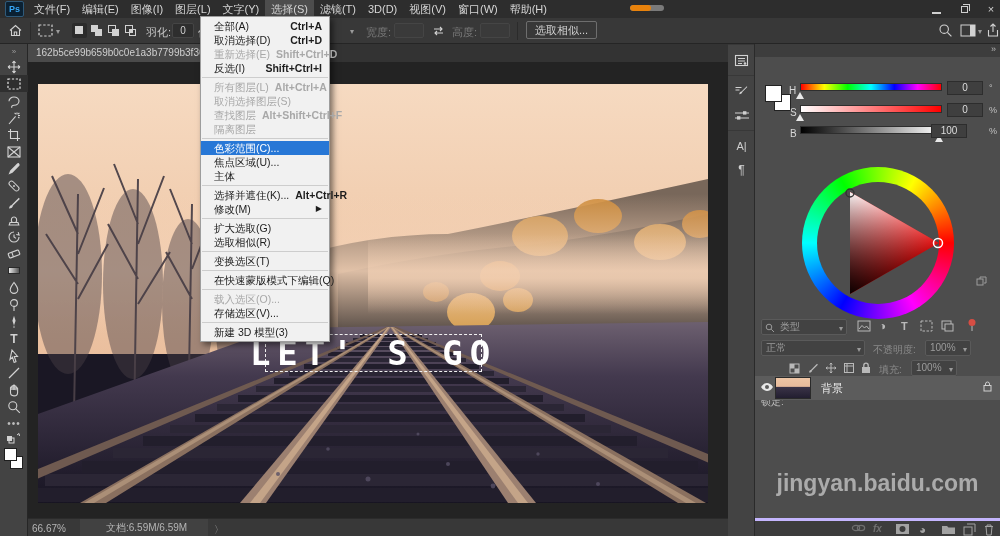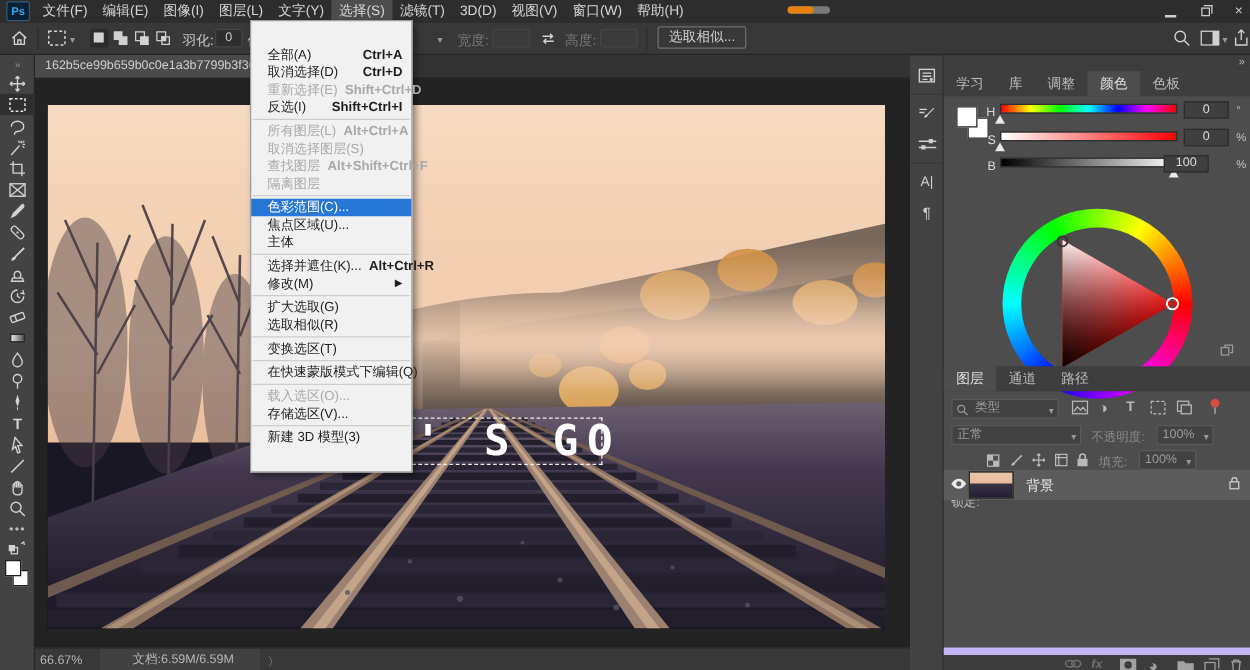--- a/index.html
+++ b/index.html
@@ -87,34 +87,34 @@
   #ltabs { left:0; top:249px; width:245px; height:20px; background:#3e3e3e; color:#bdbdbd; font-size:11px; }
   .lrow { position:absolute; left:0; width:245px; color:#c9c9c9; font-size:10px; }
   .selbox2 { background:#404040; border:1px solid #5a5a5a; border-radius:2px; color:#9a9a9a; }
   .dim2 { color:#8a8a8a; }
   .dropbox { position:absolute; height:16px; background:#424242; border:1px solid #5a5a5a; border-radius:2px; font-size:10px;
     line-height:14px; padding:0 4px; color:#9c9c9c; }
   .licon { position:absolute; color:#b9b9b9; }
   #layerrow { left:0; top:332px; width:245px; height:24px; background:#5c5c5c; color:#e8e8e8; font-size:11px; }
   #lthumb { left:20px; top:1px; width:36px; height:22px; border:1px solid #2a2a2a;
     background:linear-gradient(180deg,#edc5a5 0%, #e7bb9c 42%, #3a3347 46%, #221e30 100%); }
-  #lbottombar { left:0; top:474px; width:245px; height:18px; background:#3c3c3c; border-top:6px solid #c4b5fd; }
+  #lbottombar { left:0; top:474px; width:245px; height:18px; background:#3c3c3c; border-top:3px solid #c4b5fd; }
   .bbicon { position:absolute; top:2px; color:#a2a2a2; font-size:10px; }
   .bbicon.dim3 { color:#6f6f6f; }
 
   
   #watermark { left:0; top:360px; width:245px; height:110px; color:#a6a6a6; text-align:center; }
   #wline1 { position:absolute; left:0; top:8px; width:245px; height:52px; display:flex; align-items:flex-end; justify-content:center; gap:2px; }
   .wbai { font-size:34px; font-weight:bold; letter-spacing:-1px; }
   .wjy { font-size:31px; font-weight:bold; }
   #wline2 { position:absolute; left:0; top:66px; width:245px; font-size:23px; font-weight:bold; color:#ababab; }
 
   
   #selectmenu { left:200px; top:16px; width:130px; background:#f1f1f1; border:1px solid #9d9d9d;
-    box-shadow:3px 3px 6px rgba(0,0,0,0.5); padding:20px 0; z-index:20; }
+    box-shadow:3px 3px 6px rgba(0,0,0,0.5); padding:2px 0; z-index:20; }
   .mi { position:relative; height:14px; line-height:14px; padding:0 7px 0 13px; display:flex; justify-content:space-between;
     font-size:10.5px; color:#1d1d1d; white-space:nowrap; }
   .mi .sc { color:#1d1d1d; margin-left:6px;font-weight:bold; }
   .mi.disabled, .mi.disabled .sc { color:#a8a8a8; }
   .mi.highlight { background:#2777d6; color:#fff; }
   .msep { height:1px; background:#cdcdcd; margin:2px 1px; }
   .subarrow { font-size:8px; color:#1d1d1d; }
 
   svg.ic { stroke:#d2d2d2; fill:none; stroke-width:1.1; }
   svg.icp { fill:#d2d2d2; stroke:none; }
@@ -482,23 +482,20 @@
       <div class="dockicon" style="font-size:11px;">A|</div>
       <div class="dockicon" style="font-size:12px;">¶</div>
     </div>
   </div>
 
   <div id="panels" class="abs">
     <div id="panelheadstrip" class="abs">
       <span class="abs" style="right:4px; top:0; font-size:9px;">»</span>
     </div>
 
-    <div id="ptabs" class="abs"><span class="ptab">学习</span><span class="ptab">库</span><span class="ptab">调整</span><span class="ptab active">颜色</span><span class="ptab">色板</span>
-      <span class="abs" style="right:6px; top:6px;"><span class="hamb"></span></span>
-    </div>
 
     <div class="abs" style="left:0; top:33px; width:245px; height:216px;">
       <div class="cswatch" style="left:10px; top:8px; z-index:2;"></div>
       <div class="cswatch" style="left:19px; top:17px;"></div>
 
       <span class="slider-label" style="left:34px; top:8px;">H</span>
       <div class="slider-track" style="left:45px; top:6px; background:linear-gradient(90deg,#f00,#ff0,#0f0,#0ff,#00f,#f0f,#f00);"></div>
       <div class="thumb" style="left:41px; top:15px;"></div>
       <div class="valbox" style="left:192px; top:4px;">0</div>
       <span class="unit" style="left:234px; top:6px;">°</span>
@@ -536,23 +533,20 @@
         </svg>
       </div>
       <div class="abs" style="left:221px; top:196px;">
         <svg width="11" height="11">
             <rect x="1" y="3" width="6" height="6" fill="none" stroke="#9d9d9d"></rect>
             <path d="M4 3V1h6v6H8" fill="none" stroke="#9d9d9d"></path>
           </svg>
       </div>
     </div>
 
-    <div id="ltabs" class="abs"><span class="ptab active">图层</span><span class="ptab">通道</span><span class="ptab">路径</span>
-      <span class="abs" style="right:6px; top:6px;"><span class="hamb"></span></span>
-    </div>
 
     <div class="lrow" style="top:273px; height:22px;">
       <div class="dropbox selbox2" style="left:6px; top:2px; width:86px;">
         <svg class="abs" style="left:3px; top:3px;" width="10" height="10" viewBox="0 0 10 10">
             <circle cx="4" cy="4" r="2.8" fill="none" stroke="#9a9a9a"></circle>
             <path d="M6.2 6.2L9 9" stroke="#9a9a9a"></path>
           </svg>
         <span style="margin-left:14px;">类型</span>
         <span class="chev abs" style="right:3px; top:2px;">▾</span>
       </div>
@@ -644,20 +638,21 @@
       <span class="abs" style="left:66px; top:5px;">背景</span>
       <span class="abs" style="left:228px; top:5px;">
         <svg width="9" height="11" viewBox="0 0 9 11">
             <rect x="1" y="4.5" width="7" height="5.5" fill="none" stroke="#cfcfcf"></rect>
             <path d="M2.5 4.5V3a2 2 0 0 1 4 0v1.5" fill="none" stroke="#cfcfcf"></path>
           </svg>
       </span>
     </div>
 
     <div id="watermark" class="abs">
+      <div id="wline2">jingyan.baidu.com</div>
     </div>
 
     <div id="lbottombar" class="abs">
       <span class="bbicon dim3" style="left:96px;">
         <svg width="15" height="10" viewBox="0 0 15 10" stroke="#6f6f6f" fill="none" stroke-width="1.3">
             <ellipse cx="5" cy="5" rx="3.6" ry="2.6"></ellipse>
             <ellipse cx="10" cy="5" rx="3.6" ry="2.6"></ellipse>
           </svg>
       </span>
       <span class="bbicon dim3" style="left:118px; font-style:italic; font-weight:bold;">fx</span>

